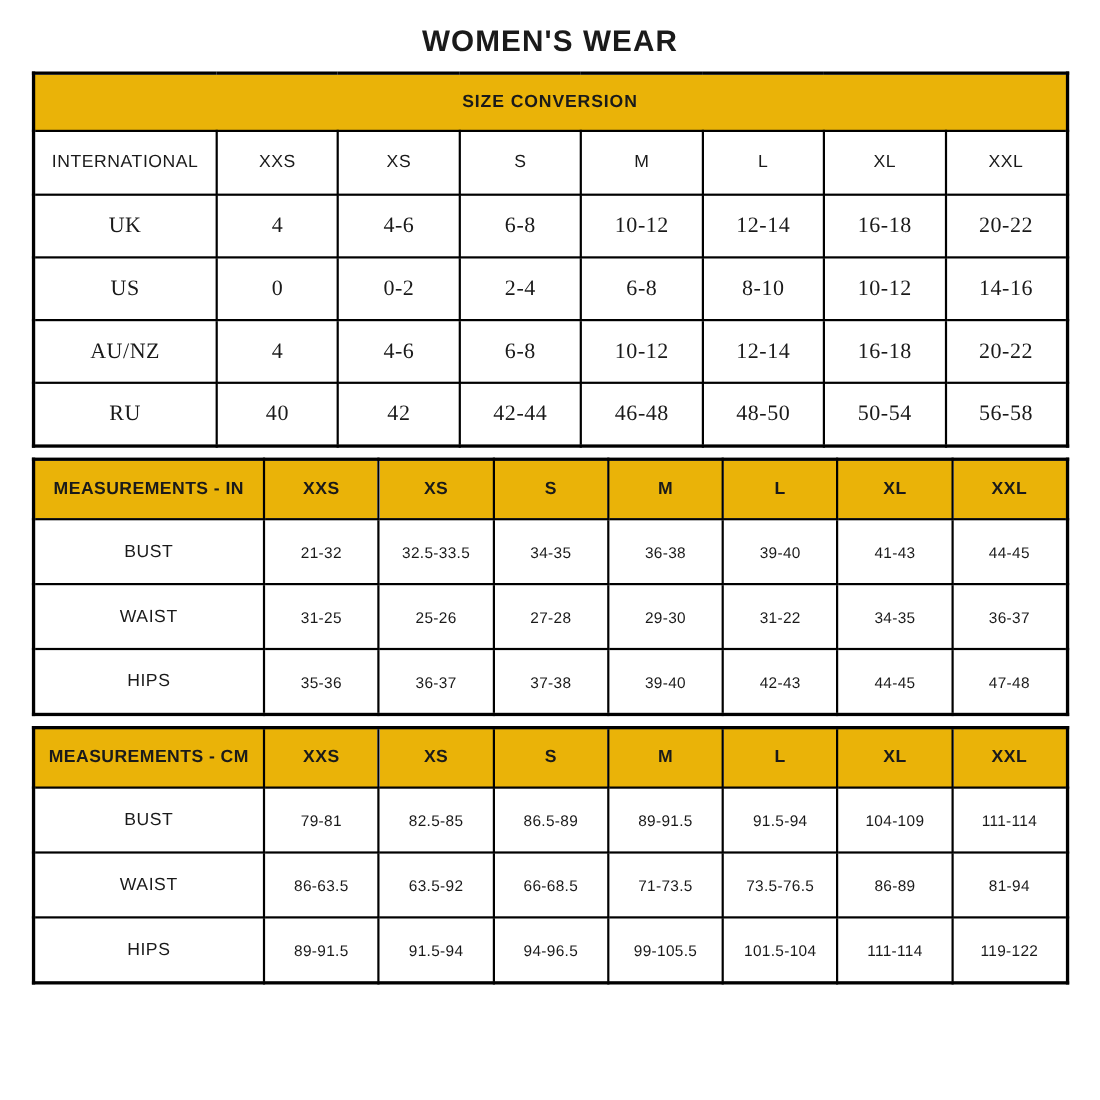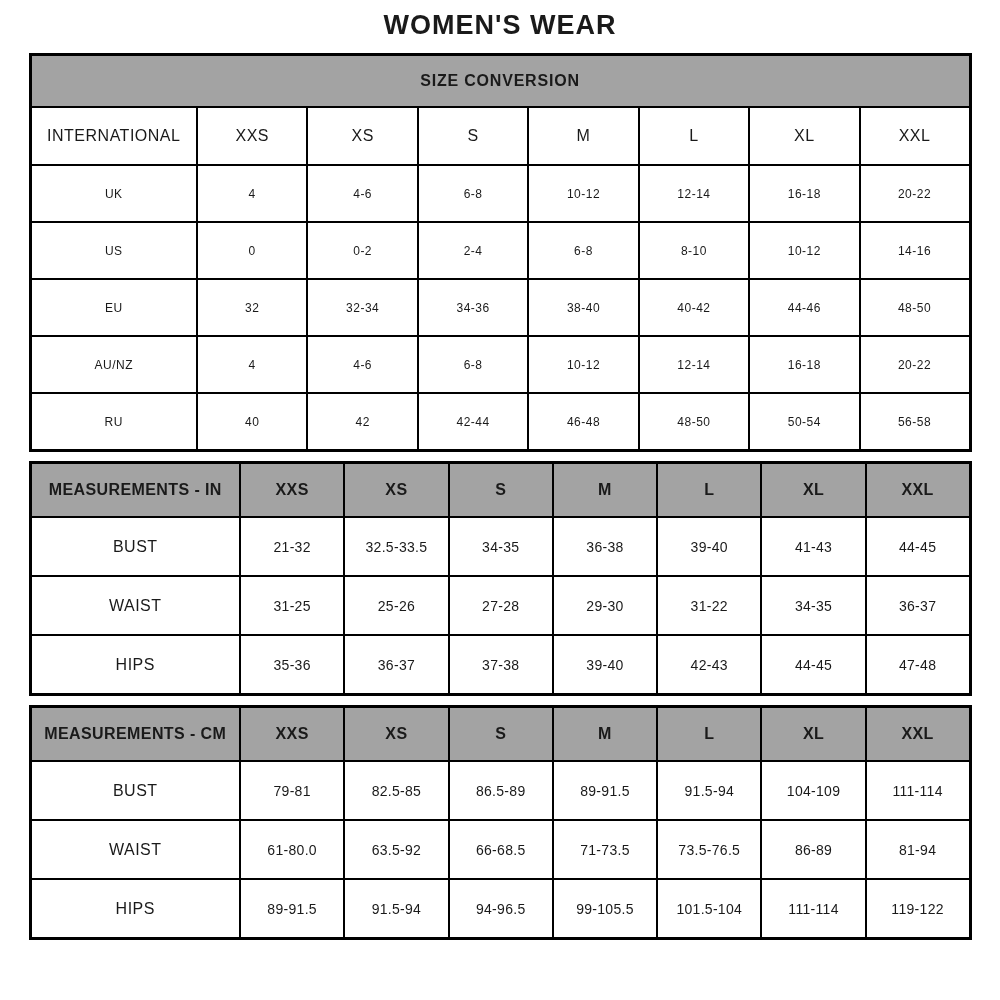--- a/index.html
+++ b/index.html
@@ -5,21 +5,21 @@
   html, body {
     margin: 0;
     padding: 0;
     background: #ffffff;
     width: 1000px;
     font-family: "Liberation Sans", sans-serif;
     color: #1a1a1a;
   }
   .page {
     width: 943px;
-    margin: 4px auto;
+    margin: 16px auto;
     padding-top: 4px;
   }
   .page-title {
     text-align: center;
     font-size: 27px;
     font-weight: 700;
     letter-spacing: 1px;
     margin: 2px 0 12px 0;
     color: #1a1a1a;
   }
@@ -46,43 +46,44 @@
     font-size: 16px;
     letter-spacing: 0.8px;
   }
   .t1 .colhead td {
     height: 56px;
     font-size: 16px;
     letter-spacing: 0.5px;
   }
   .t1 tbody td {
     height: 55px;
-    font-size: 12px;
+    font-size: 20px;
     letter-spacing: 0.5px;
+    font-family: Liberation Serif, serif;
   }
   .c1-label { width: 167px; }
   
   .tm { margin-top: 9px; }
   .tm thead td {
     height: 52px;
     font-weight: 700;
     font-size: 16px;
     letter-spacing: 0.4px;
   }
   .tm tbody td {
     height: 57px;
     font-size: 14px;
     letter-spacing: 0.3px;
   }
   .tm tbody td.row-label {
     font-size: 16px;
     letter-spacing: 0.5px;
   }
   .c2-label { width: 210px; }
-  .gray { background: #a3a3a3; }
+  .gray { background: #eab308; }
 </style>
 </head>
 <body>
 
 <div class="page">
 
   <h1 class="page-title">WOMEN'S WEAR</h1>
 
   <table class="t t1">
     <colgroup>
@@ -117,30 +118,20 @@
         </tr>
         <tr>
           <td class="row-label">US</td>
           <td>0</td>
           <td>0-2</td>
           <td>2-4</td>
           <td>6-8</td>
           <td>8-10</td>
           <td>10-12</td>
           <td>14-16</td>
-        </tr>
-        <tr>
-          <td class="row-label">EU</td>
-          <td>32</td>
-          <td>32-34</td>
-          <td>34-36</td>
-          <td>38-40</td>
-          <td>40-42</td>
-          <td>44-46</td>
-          <td>48-50</td>
         </tr>
         <tr>
           <td class="row-label">AU/NZ</td>
           <td>4</td>
           <td>4-6</td>
           <td>6-8</td>
           <td>10-12</td>
           <td>12-14</td>
           <td>16-18</td>
           <td>20-22</td>
@@ -232,21 +223,21 @@
           <td>79-81</td>
           <td>82.5-85</td>
           <td>86.5-89</td>
           <td>89-91.5</td>
           <td>91.5-94</td>
           <td>104-109</td>
           <td>111-114</td>
         </tr>
         <tr>
           <td class="row-label">WAIST</td>
-          <td>61-80.0</td>
+          <td>86-63.5</td>
           <td>63.5-92</td>
           <td>66-68.5</td>
           <td>71-73.5</td>
           <td>73.5-76.5</td>
           <td>86-89</td>
           <td>81-94</td>
         </tr>
         <tr>
           <td class="row-label">HIPS</td>
           <td>89-91.5</td>

